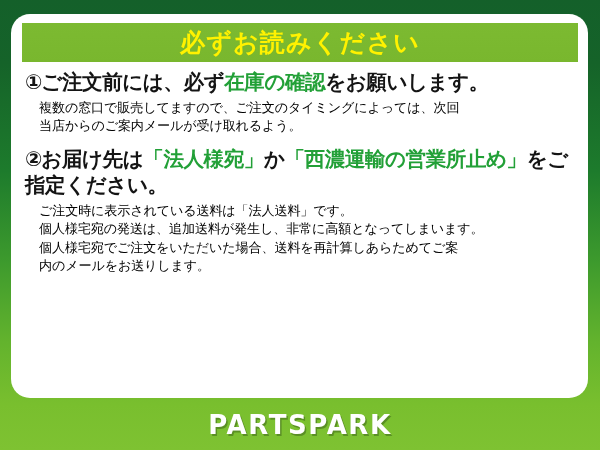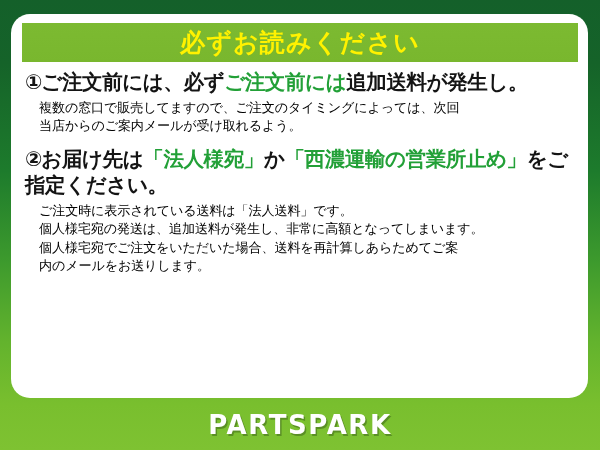--- a/index.html
+++ b/index.html
@@ -143,21 +143,21 @@
   <div id="white-card">
 
     <div id="header-bar">
       <span id="header-title">必ずお読みください</span>
     </div>
 
     <div id="notice-list">
 
       <div class="notice-item" id="item-1">
         <p class="item-heading">
-          <span class="num">①</span><span>ご注文前には、必ず</span><span class="accent">ご注文前には</span><span>追加送料が発生し。</span>
+          <span class="num">①</span><span>ご注文前には、必ず</span><span class="accent">在庫の確認</span><span>をお願いします。</span>
         </p>
         <div class="item-body">
           <div>複数の窓口で販売してますので、ご注文のタイミングによっては、次回</div>
           <div>当店からのご案内メールが受け取れるよう。</div>
         </div>
       </div>
 
       <div class="notice-item" id="item-2">
         <p class="item-heading">
           <span class="num">②</span><span>お届け先は</span><span class="accent">「法人様宛」</span><span>か</span><span class="accent">「西濃運輸の営業所止め」</span><span>をご指定ください。</span>

